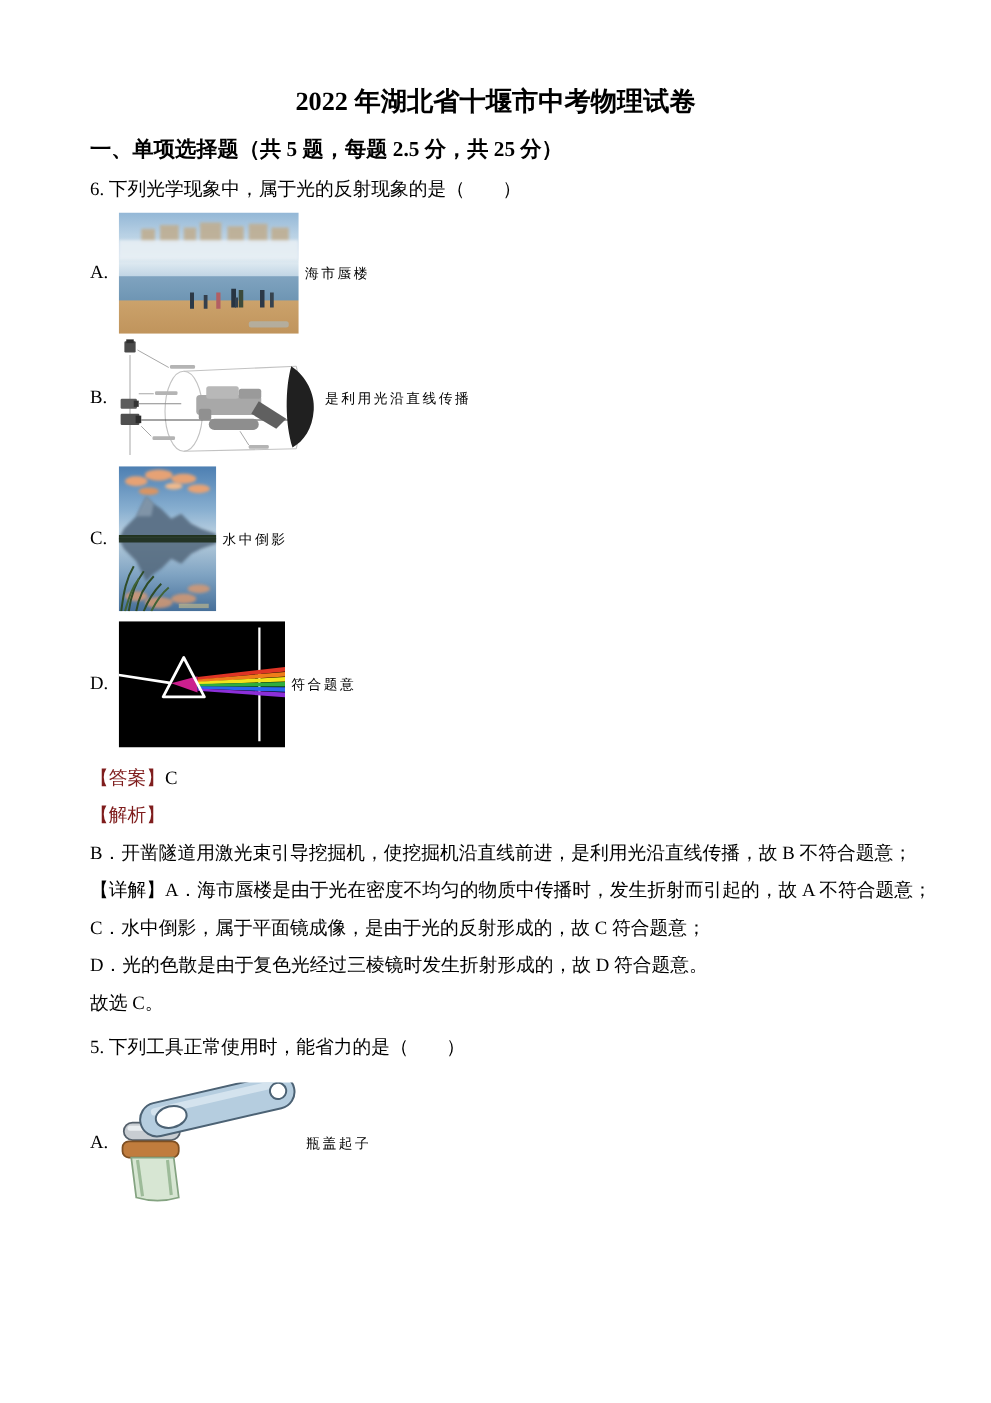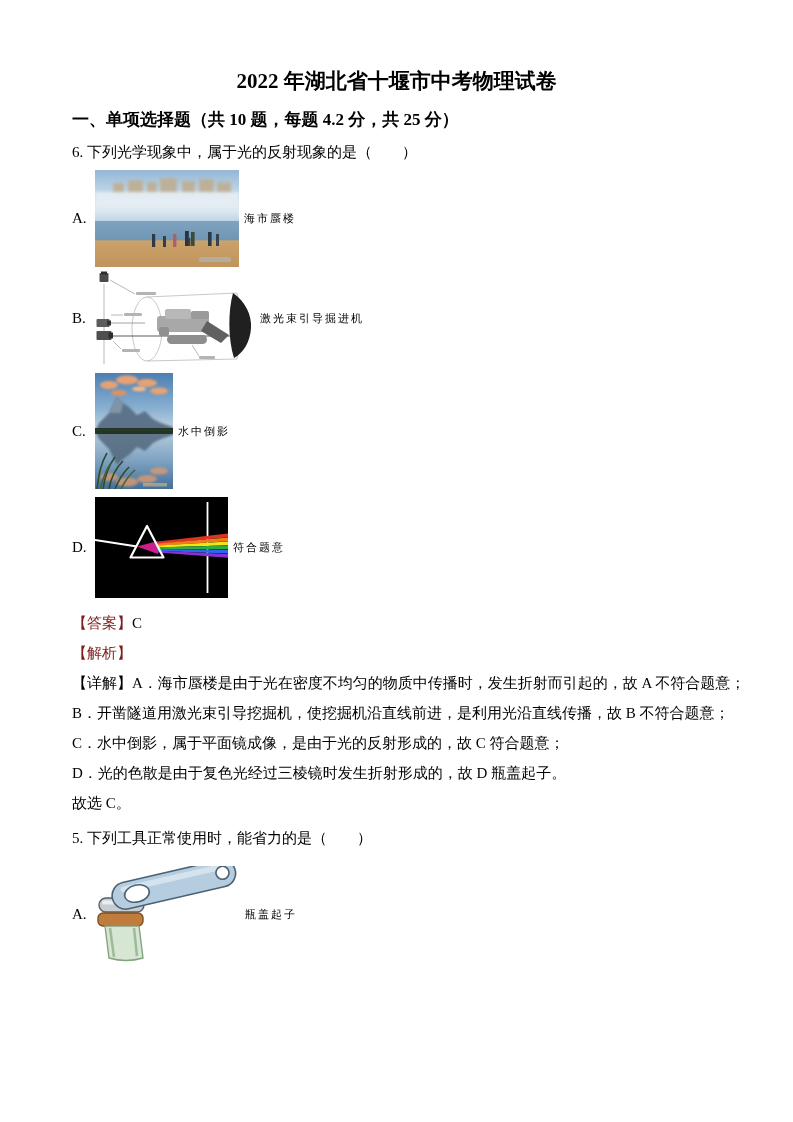--- a/index.html
+++ b/index.html
@@ -26,21 +26,21 @@
   .blue{color:#7f1d1d;}
   svg{display:block;}
 </style>
 </head>
 <body>
 
 <div class="page">
 
   <h1 class="title">2022 年湖北省十堰市中考物理试卷</h1>
 
-  <h2 class="section">一、单项选择题（共 10 题，每题 4.2 分，共 25 分）</h2>
+  <h2 class="section">一、单项选择题（共 5 题，每题 2.5 分，共 25 分）</h2>
 
   <p class="stem">6. 下列光学现象中，属于光的反射现象的是（　　）</p>
 
   <div class="opt-row row-a">
     <span class="letter">A.</span>
     <span class="fig">
       <svg width="144" height="97" viewBox="0 0 144 97">
         <defs>
           <linearGradient id="gA" x1="0" x2="0" y1="0" y2="1">
             <stop offset="0" stop-color="#93b7d6"></stop>
@@ -118,21 +118,21 @@
           <rect x="62" y="45" width="52" height="16" rx="3" fill="#a8a8a8"></rect>
           <rect x="70" y="38" width="26" height="10" rx="2" fill="#b8b8b8"></rect>
           <rect x="96" y="40" width="18" height="8" rx="2" fill="#9a9a9a"></rect>
           <polygon points="112,50 134,64 126,72 106,60" fill="#606060"></polygon>
           <rect x="72" y="64" width="40" height="9" rx="4.5" fill="#8e8e8e"></rect>
           <rect x="64" y="56" width="10" height="9" rx="2" fill="#909090"></rect>
         </g>
         <path d="M138,22 C150,30 157,44 156,57 C155,72 148,82 139,87 C133,68 133,40 138,22 Z" fill="#202020"></path>
       </svg>
     </span>
-    <span class="caption">激光束引导掘进机</span>
+    <span class="caption">是利用光沿直线传播</span>
   </div>
 
   <div class="opt-row row-c">
     <span class="letter">C.</span>
     <span class="fig">
       <svg width="78" height="116" viewBox="0 0 78 116">
         <defs>
           <linearGradient id="gCsky" x1="0" x2="0" y1="0" y2="1">
             <stop offset="0" stop-color="#4d7fb2"></stop>
             <stop offset="0.6" stop-color="#88afd0"></stop>
@@ -201,24 +201,24 @@
           <polygon points="63,53.7 133,57 133,60.8 63,55.6" fill="#8c2fd8"></polygon>
         </g>
         <polygon points="52,29 35.5,60.5 68.5,60.5" fill="none" stroke="#ffffff" stroke-width="2.2" stroke-linejoin="round"></polygon>
       </svg>
     </span>
     <span class="caption">符合题意</span>
   </div>
 
   <p class="ans ans-first"><span class="blue">【答案】</span><span>C</span></p>
   <p class="ans"><span class="blue">【解析】</span></p>
+  <p class="ans">B．开凿隧道用激光束引导挖掘机，使挖掘机沿直线前进，是利用光沿直线传播，故 B 不符合题意；</p>
   <p class="ans">【详解】A．海市蜃楼是由于光在密度不均匀的物质中传播时，发生折射而引起的，故 A 不符合题意；</p>
-  <p class="ans">B．开凿隧道用激光束引导挖掘机，使挖掘机沿直线前进，是利用光沿直线传播，故 B 不符合题意；</p>
   <p class="ans">C．水中倒影，属于平面镜成像，是由于光的反射形成的，故 C 符合题意；</p>
-  <p class="ans">D．光的色散是由于复色光经过三棱镜时发生折射形成的，故 D 瓶盖起子。</p>
+  <p class="ans">D．光的色散是由于复色光经过三棱镜时发生折射形成的，故 D 符合题意。</p>
   <p class="ans">故选 C。</p>
 
   <p class="stem stem2">5. 下列工具正常使用时，能省力的是（　　）</p>
 
   <div class="opt-row row-q2">
     <span class="letter">A.</span>
     <span class="fig fig-q2">
       <svg width="150" height="96" viewBox="0 0 150 96">
         <g stroke="#55606b" stroke-width="1.4">
           <rect x="9" y="32" width="45" height="14" rx="7" fill="#c8cdd2"></rect>

